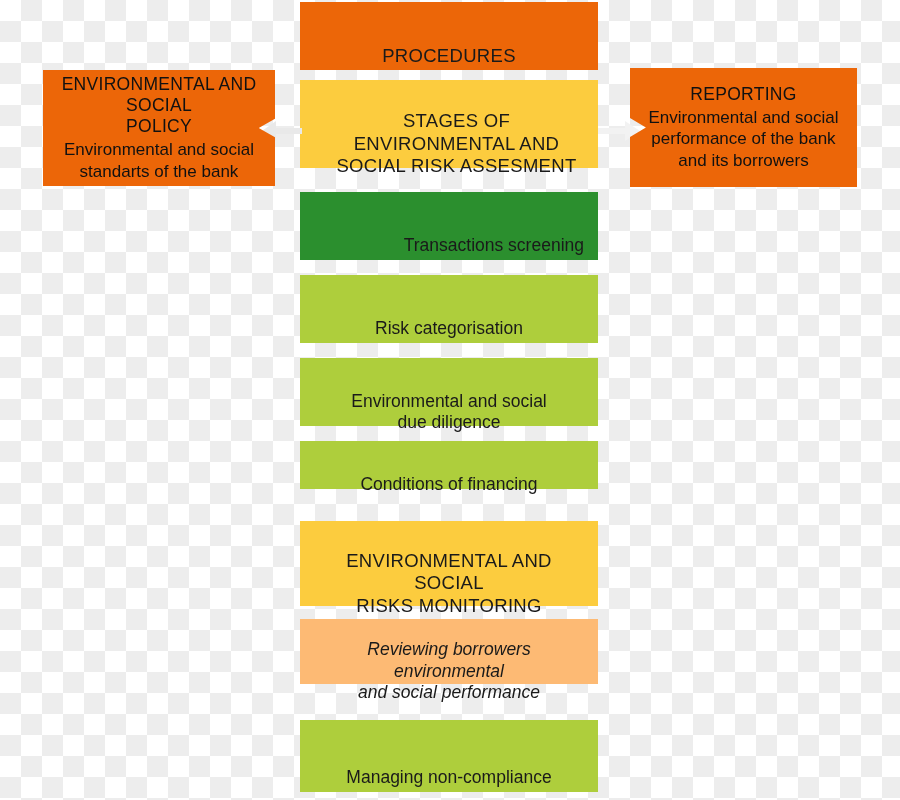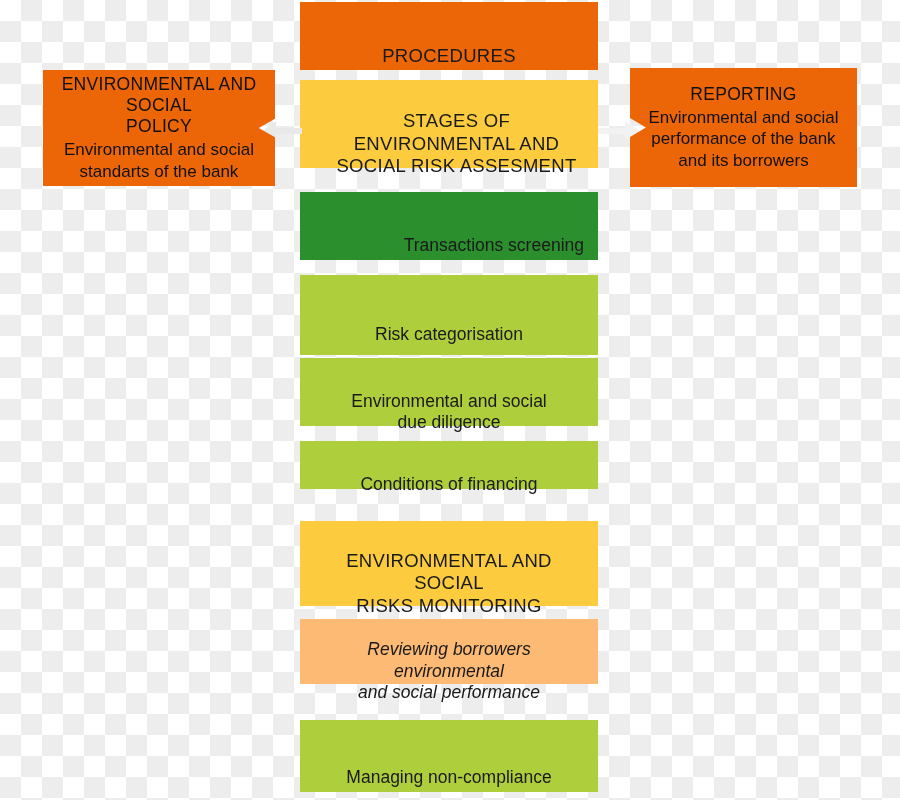--- a/index.html
+++ b/index.html
@@ -112,21 +112,21 @@
         <span class="label">PROCEDURES</span>
       </div>
       <div class="stage caps" style="top: 80px; height: 88px; background: rgb(252, 204, 62); padding-left: 29px;">
         <span class="label">STAGES OF
 ENVIRONMENTAL AND
 SOCIAL RISK ASSESMENT</span>
       </div>
       <div class="stage body" style="top: 192px; height: 68px; background: rgb(43, 143, 46); text-align: right;">
         <span class="label">Transactions screening</span>
       </div>
-      <div class="stage body" style="top: 275px; height: 80px; background: rgb(174, 206, 60); justify-content: flex-end;">
+      <div class="stage body" style="top: 275px; height: 68px; background: rgb(174, 206, 60); justify-content: flex-end;">
         <span class="label">Risk categorisation</span>
       </div>
       <div class="stage body" style="top: 358px; height: 68px; background: rgb(174, 206, 60);">
         <span class="label">Environmental and social
 due diligence</span>
       </div>
       <div class="stage body" style="top: 441px; height: 48px; background: rgb(174, 206, 60);">
         <span class="label">Conditions of financing</span>
       </div>
       <div class="stage caps" style="top: 521px; height: 85px; background: rgb(252, 204, 62);">

